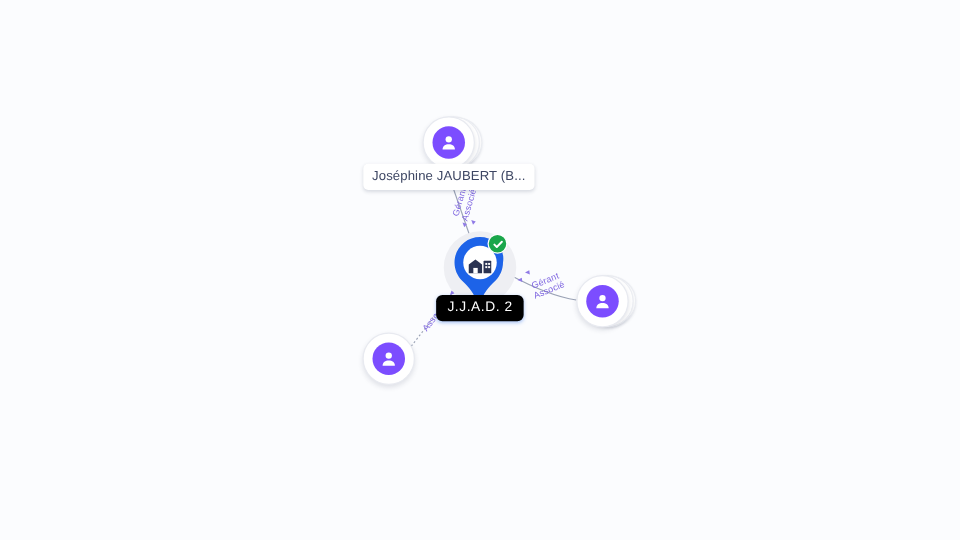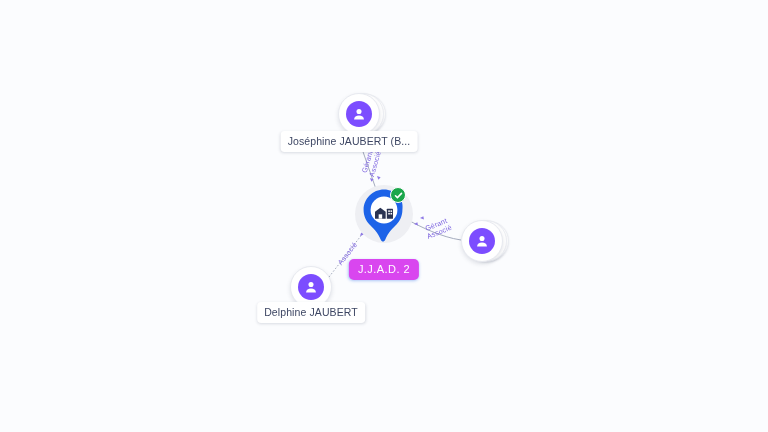--- a/index.html
+++ b/index.html
@@ -130,29 +130,28 @@
     font-size: 10.5px;
     line-height: 14px;
     color: #3d4663;
     background: #ffffff;
     border-radius: 4px;
     padding: 3px 7px 4px 7px;
     box-shadow: 0 1px 3px rgba(40,50,80,.16);
     letter-spacing: .1px;
   }
   .node-label.primary {
-    background: #d946ef;
+    background: #000000;
     color: #ffffff;
     font-size: 11px;
     font-weight: 400;
     letter-spacing: .45px;
     border-radius: 5px;
     padding: 3px 9px 4px 9px;
     box-shadow: 0 1px 3px rgba(29,99,232,.35);
-    margin-top: 23px;
   }
 
   
   .edge-label {
     position: absolute;
     color: #7f66e0;
     font-size: 7.2px;
     line-height: 8.4px;
     white-space: nowrap;
     text-align: center;
@@ -205,21 +204,21 @@
       <div class="person-circle">
         <div class="avatar-disc">
           <svg width="16" height="16" viewBox="0 0 24 24" fill="#ffffff">
             <circle cx="12" cy="8.2" r="3.8"></circle>
             <path d="M4.6 20.4c0-4.1 3.3-6.2 7.4-6.2s7.4 2.1 7.4 6.2z"></path>
           </svg>
         </div>
       </div>
     </div>
   </div>
-  <div class="node-label" style="left:349px; top:131px;">Joséphine JAUBERT (B...</div>
+  <div class="node-label" style="left:359px; top:131px;">Joséphine JAUBERT (B...</div>
 
   <div class="node" style="left:482px; top:241px;">
     <div class="person-stack">
       <div class="stack-shadow s2"></div>
       <div class="stack-shadow s1"></div>
       <div class="person-circle">
         <div class="avatar-disc">
           <svg width="16" height="16" viewBox="0 0 24 24" fill="#ffffff">
             <circle cx="12" cy="8.2" r="3.8"></circle>
             <path d="M4.6 20.4c0-4.1 3.3-6.2 7.4-6.2s7.4 2.1 7.4 6.2z"></path>
@@ -234,21 +233,20 @@
       <div class="person-circle">
         <div class="avatar-disc">
           <svg width="16" height="16" viewBox="0 0 24 24" fill="#ffffff">
             <circle cx="12" cy="8.2" r="3.8"></circle>
             <path d="M4.6 20.4c0-4.1 3.3-6.2 7.4-6.2s7.4 2.1 7.4 6.2z"></path>
           </svg>
         </div>
       </div>
     </div>
   </div>
-  <div class="node-label" style="left:311px; top:302px;">Delphine JAUBERT</div>
 
   <div class="node" style="left:384px; top:215px;">
     <div class="company-halo"></div>
     <div class="pin-wrap">
       <svg width="46" height="56" viewBox="0 0 46 56" xmlns="http://www.w3.org/2000/svg">
         <path d="M23 1.6c-11.3 0-20.4 9.1-20.4 20.4 0 5.6 2.3 10.7 5.9 14.4 3.1 3.2 8.5 7.8 11.3 15.4 0.9 2.4 3.5 2.4 4.4 0 2.8-7.6 8.2-12.2 11.3-15.4 3.6-3.7 5.9-8.8 5.9-14.4C43.4 10.7 34.3 1.6 23 1.6z" fill="#1d63e8"></path>
         <circle cx="23" cy="22" r="13.4" fill="#ffffff"></circle>
       </svg>
       <div class="pin-inner-icon">
         <svg width="20" height="17" viewBox="0 0 24 20" fill="#2a3352">

